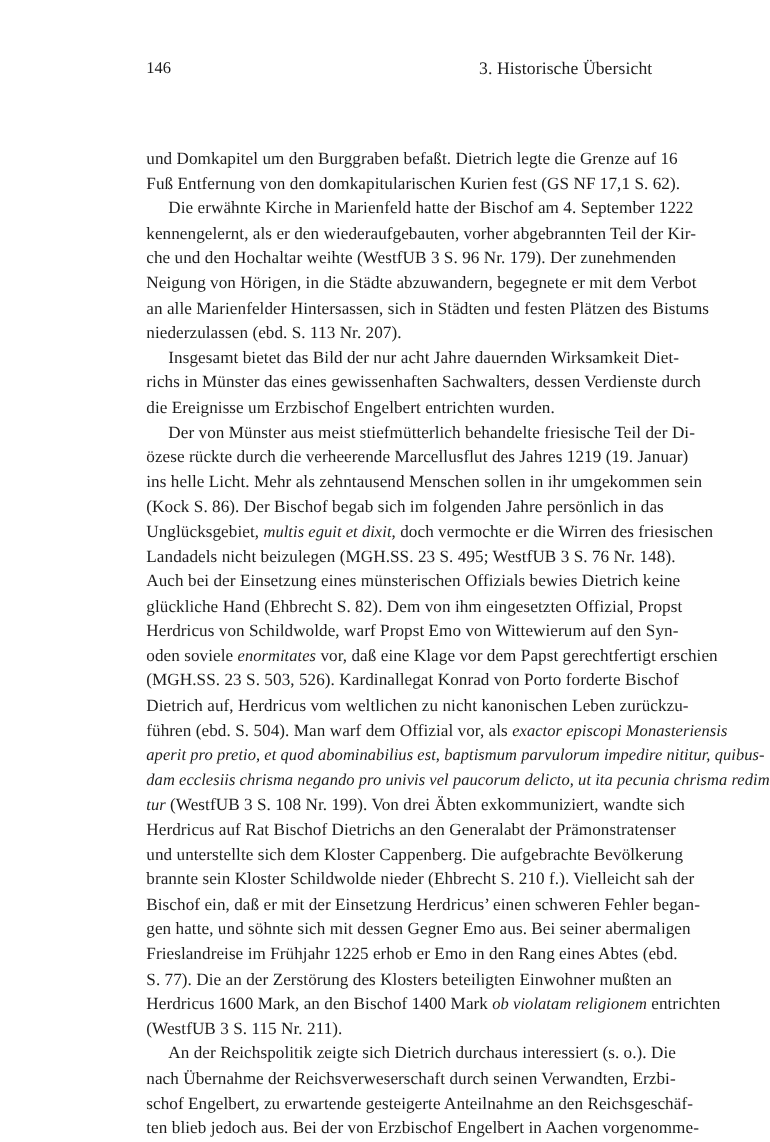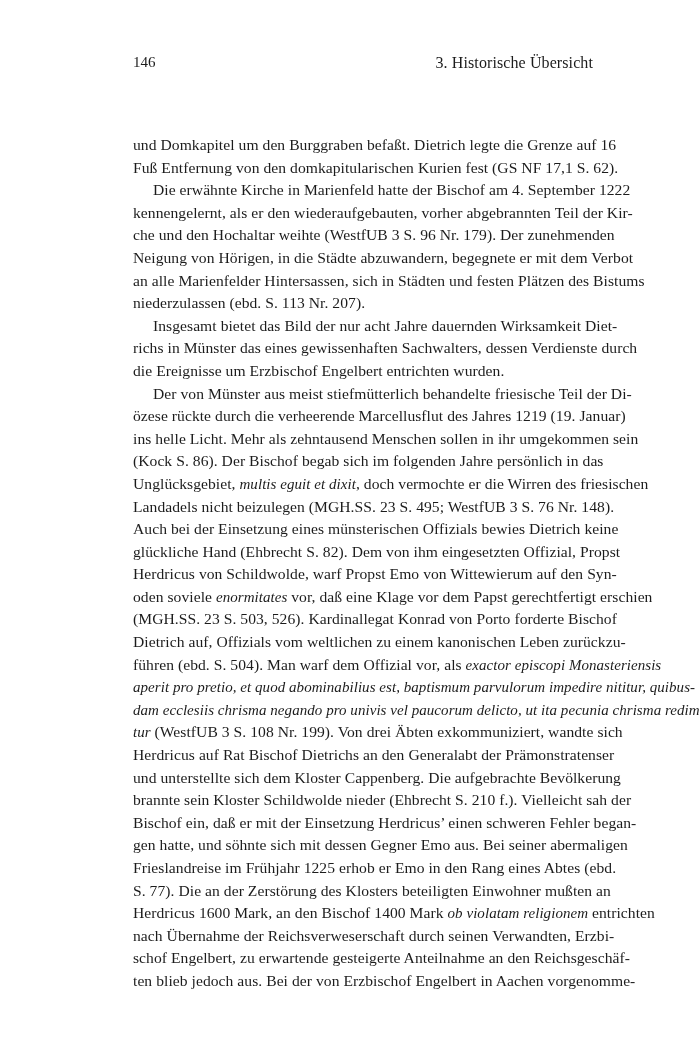--- a/index.html
+++ b/index.html
@@ -91,29 +91,31 @@
   <span class="line">özese rückte durch die verheerende Marcellusflut des Jahres 1219 (19. Januar)</span>
   <span class="line">ins helle Licht. Mehr als zehntausend Menschen sollen in ihr umgekommen sein</span>
   <span class="line">(Kock S. 86). Der Bischof begab sich im folgenden Jahre persönlich in das</span>
   <span class="line"><span>Unglücksgebiet, </span><span class="it">multis eguit et dixit</span><span>, doch vermochte er die Wirren des friesischen</span></span>
   <span class="line">Landadels nicht beizulegen (MGH.SS. 23 S. 495; WestfUB 3 S. 76 Nr. 148).</span>
   <span class="line">Auch bei der Einsetzung eines münsterischen Offizials bewies Dietrich keine</span>
   <span class="line">glückliche Hand (Ehbrecht S. 82). Dem von ihm eingesetzten Offizial, Propst</span>
   <span class="line">Herdricus von Schildwolde, warf Propst Emo von Wittewierum auf den Syn-</span>
   <span class="line"><span>oden soviele </span><span class="it">enormitates</span><span> vor, daß eine Klage vor dem Papst gerechtfertigt erschien</span></span>
   <span class="line">(MGH.SS. 23 S. 503, 526). Kardinallegat Konrad von Porto forderte Bischof</span>
-  <span class="line">Dietrich auf, Offizials vom weltlichen zu einem kanonischen Leben zurückzu-</span>
+  <span class="line">Dietrich auf, Herdricus vom weltlichen zu nicht kanonischen Leben zurückzu-</span>
   <span class="line"><span>führen (ebd. S. 504). Man warf dem Offizial vor, als </span><span class="it">exactor episcopi Monasteriensis</span><span></span></span>
   <span class="line"><span></span><span class="it">aperit pro pretio, et quod abominabilius est, baptismum parvulorum impedire nititur, quibus-</span><span></span></span>
   <span class="line"><span></span><span class="it">dam ecclesiis chrisma negando pro univis vel paucorum delicto, ut ita pecunia chrisma redima-</span><span></span></span>
   <span class="line"><span></span><span class="it">tur</span><span> (WestfUB 3 S. 108 Nr. 199). Von drei Äbten exkommuniziert, wandte sich</span></span>
   <span class="line">Herdricus auf Rat Bischof Dietrichs an den Generalabt der Prämonstratenser</span>
   <span class="line">und unterstellte sich dem Kloster Cappenberg. Die aufgebrachte Bevölkerung</span>
   <span class="line">brannte sein Kloster Schildwolde nieder (Ehbrecht S. 210 f.). Vielleicht sah der</span>
   <span class="line">Bischof ein, daß er mit der Einsetzung Herdricus’ einen schweren Fehler began-</span>
   <span class="line">gen hatte, und söhnte sich mit dessen Gegner Emo aus. Bei seiner abermaligen</span>
   <span class="line">Frieslandreise im Frühjahr 1225 erhob er Emo in den Rang eines Abtes (ebd.</span>
   <span class="line">S. 77). Die an der Zerstörung des Klosters beteiligten Einwohner mußten an</span>
   <span class="line"><span>Herdricus 1600 Mark, an den Bischof 1400 Mark </span><span class="it">ob violatam religionem</span><span> entrichten</span></span>
+  <span class="line last">(WestfUB 3 S. 115 Nr. 211).</span>
+  <span class="line indent">An der Reichspolitik zeigte sich Dietrich durchaus interessiert (s. o.). Die</span>
   <span class="line">nach Übernahme der Reichsverweserschaft durch seinen Verwandten, Erzbi-</span>
   <span class="line">schof Engelbert, zu erwartende gesteigerte Anteilnahme an den Reichsgeschäf-</span>
   <span class="line">ten blieb jedoch aus. Bei der von Erzbischof Engelbert in Aachen vorgenomme-</span>
 </div>
 
 </body></html>

